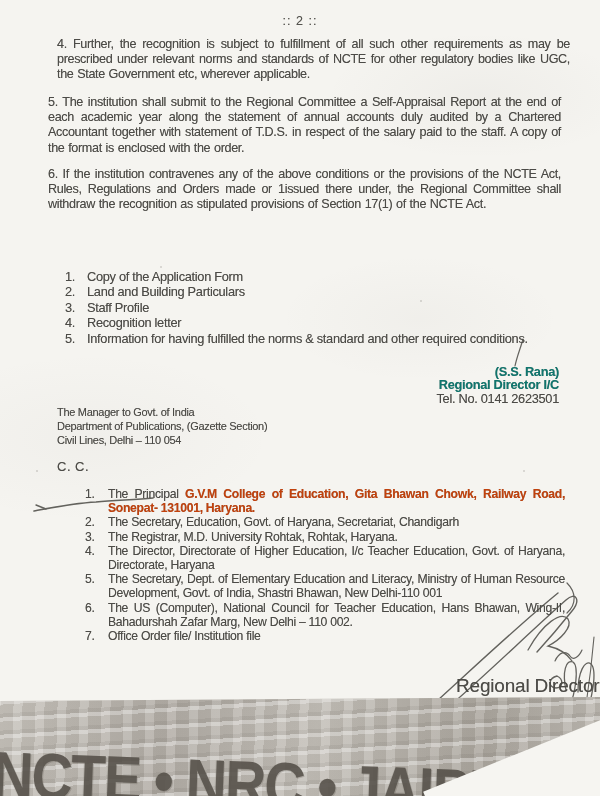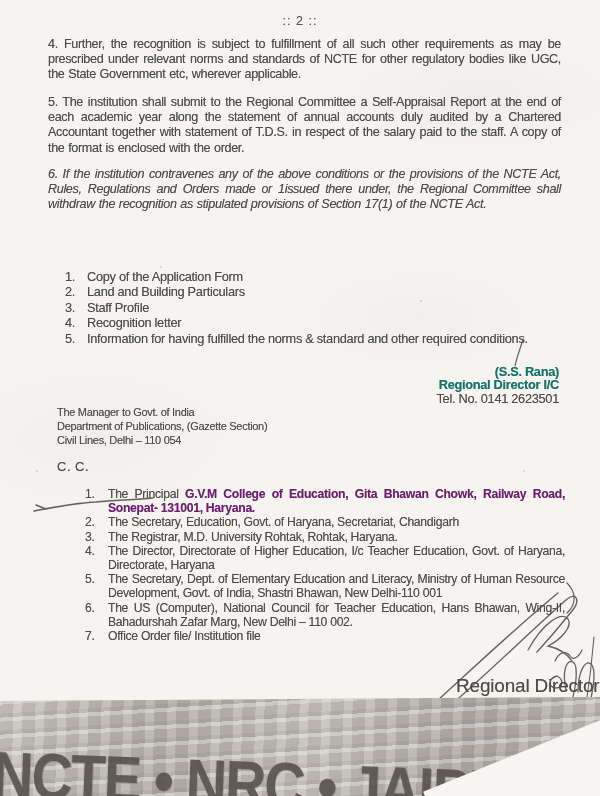--- a/index.html
+++ b/index.html
@@ -13,36 +13,36 @@
     background:
       radial-gradient(220px 90px at 80% 12%, rgba(120,115,105,.05), transparent 70%),
       radial-gradient(260px 120px at 15% 55%, rgba(120,115,105,.04), transparent 70%),
       radial-gradient(200px 90px at 70% 40%, rgba(120,115,105,.04), transparent 70%);
   }
   .fuzz{text-shadow:0 0 .6px rgba(84,82,76,.55);}
   .pgnum{position:absolute;top:14px;left:0;width:100%;text-align:center;
     font-size:12.5px;letter-spacing:1px;color:#55544f;}
   .para{position:absolute;left:48px;width:513px;text-align:justify;
     font-size:12.6px;line-height:15.2px;letter-spacing:-.35px;word-spacing:.6px;}
-  .p4{top:37px;} .p5{top:95px;} .p6{top:167px;font-style:italic;} .p7{top:231px;}
+  .p4{top:37px;margin-left:9px;} .p5{top:95px;} .p6{top:167px;} .p7{top:231px;}
   .dlist{position:absolute;left:65px;top:269px;width:500px;
     font-size:12.8px;line-height:15.4px;letter-spacing:-.3px;}
   .row{display:flex;}
   .row .num{flex:0 0 22px;}
   .signblock{position:absolute;top:365px;right:41px;text-align:right;
     font-size:12.8px;line-height:13.4px;letter-spacing:-.3px;}
   .signblock .b{font-weight:700;color:#0f766e;}
   .addr{position:absolute;left:57px;top:406px;font-size:11px;
     line-height:13.8px;letter-spacing:-.3px;}
   .cclabel{position:absolute;left:57px;top:459px;font-size:13px;letter-spacing:.5px;}
   .cclist{position:absolute;left:85px;top:487px;width:480px;
     font-size:12.2px;line-height:14.2px;letter-spacing:-.3px;}
   .cclist .num{flex:0 0 23px;}
   .cclist .it{text-align:justify;width:457px;}
-  .ccbold{font-weight:700;color:#701a75;}
+  .ccbold{font-weight:700;color:#c2410c;}
   .footsig{position:absolute;left:456px;top:675px;font-size:19px;letter-spacing:-.2px;}
   .ink{position:absolute;inset:0;width:600px;height:796px;pointer-events:none;}
   .band{
     position:absolute;left:-8px;top:699px;width:616px;height:108px;
     transform:rotate(-.4deg);
     background:linear-gradient(100deg,#c8c4bd,#b2ada6 28%,#c3bfb8 52%,#aca79f 78%,#bfbbb4);
     overflow:hidden;
   }
   .band::before{ 
     content:"";position:absolute;inset:0;

